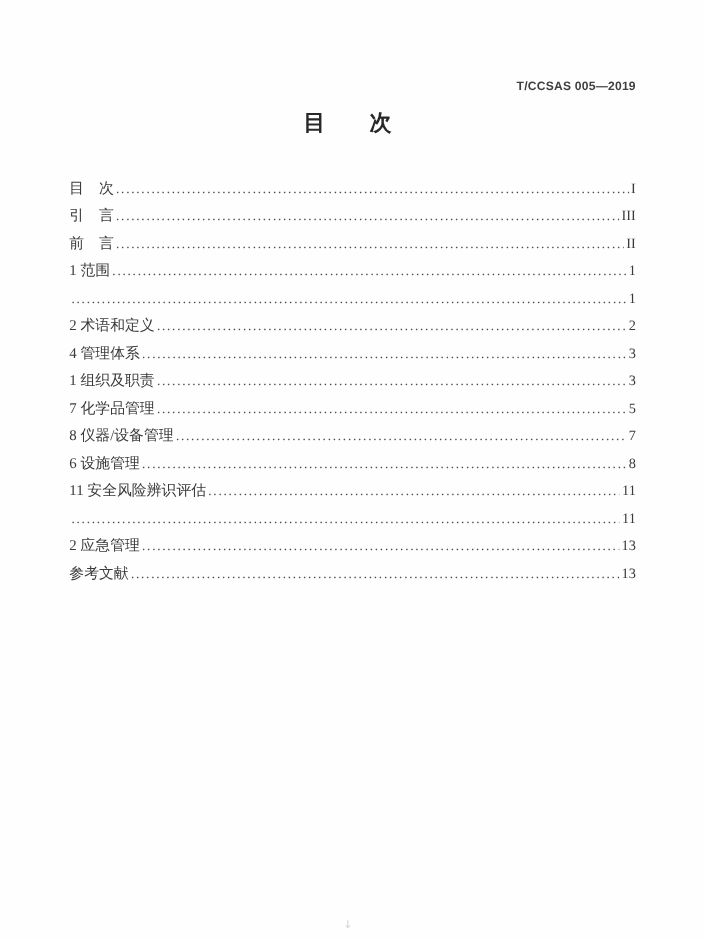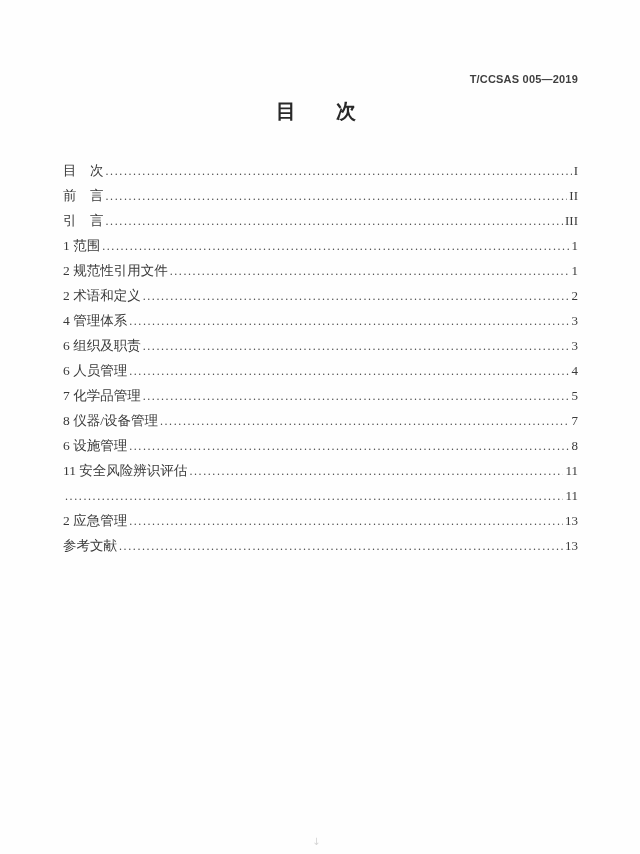--- a/index.html
+++ b/index.html
@@ -92,58 +92,52 @@
   <div class="doc-title">目　　次</div>
 
   <div class="toc">
 
     <div class="toc-row">
       <span class="toc-label">目　次</span>
       <span class="toc-dots"></span>
       <span class="toc-page">I</span>
     </div>
     <div class="toc-row">
+      <span class="toc-label">引　言</span>
+      <span class="toc-dots"></span>
+      <span class="toc-page">III</span>
+    </div>
+    <div class="toc-row">
       <span class="toc-label">前　言</span>
       <span class="toc-dots"></span>
       <span class="toc-page">II</span>
-    </div>
-    <div class="toc-row">
-      <span class="toc-label">引　言</span>
-      <span class="toc-dots"></span>
-      <span class="toc-page">III</span>
     </div>
     <div class="toc-row">
       <span class="toc-label">1 范围</span>
       <span class="toc-dots"></span>
       <span class="toc-page">1</span>
     </div>
     <div class="toc-row">
-      <span class="toc-label">2 规范性引用文件</span>
       <span class="toc-dots"></span>
       <span class="toc-page">1</span>
     </div>
     <div class="toc-row">
       <span class="toc-label">2 术语和定义</span>
       <span class="toc-dots"></span>
       <span class="toc-page">2</span>
     </div>
     <div class="toc-row">
       <span class="toc-label">4 管理体系</span>
       <span class="toc-dots"></span>
       <span class="toc-page">3</span>
     </div>
     <div class="toc-row">
-      <span class="toc-label">6 组织及职责</span>
+      <span class="toc-label">1 组织及职责</span>
       <span class="toc-dots"></span>
       <span class="toc-page">3</span>
-    </div>
-    <div class="toc-row">
-      <span class="toc-label">6 人员管理</span>
-      <span class="toc-dots"></span>
-      <span class="toc-page">4</span>
     </div>
     <div class="toc-row">
       <span class="toc-label">7 化学品管理</span>
       <span class="toc-dots"></span>
       <span class="toc-page">5</span>
     </div>
     <div class="toc-row">
       <span class="toc-label">8 仪器/设备管理</span>
       <span class="toc-dots"></span>
       <span class="toc-page">7</span>

